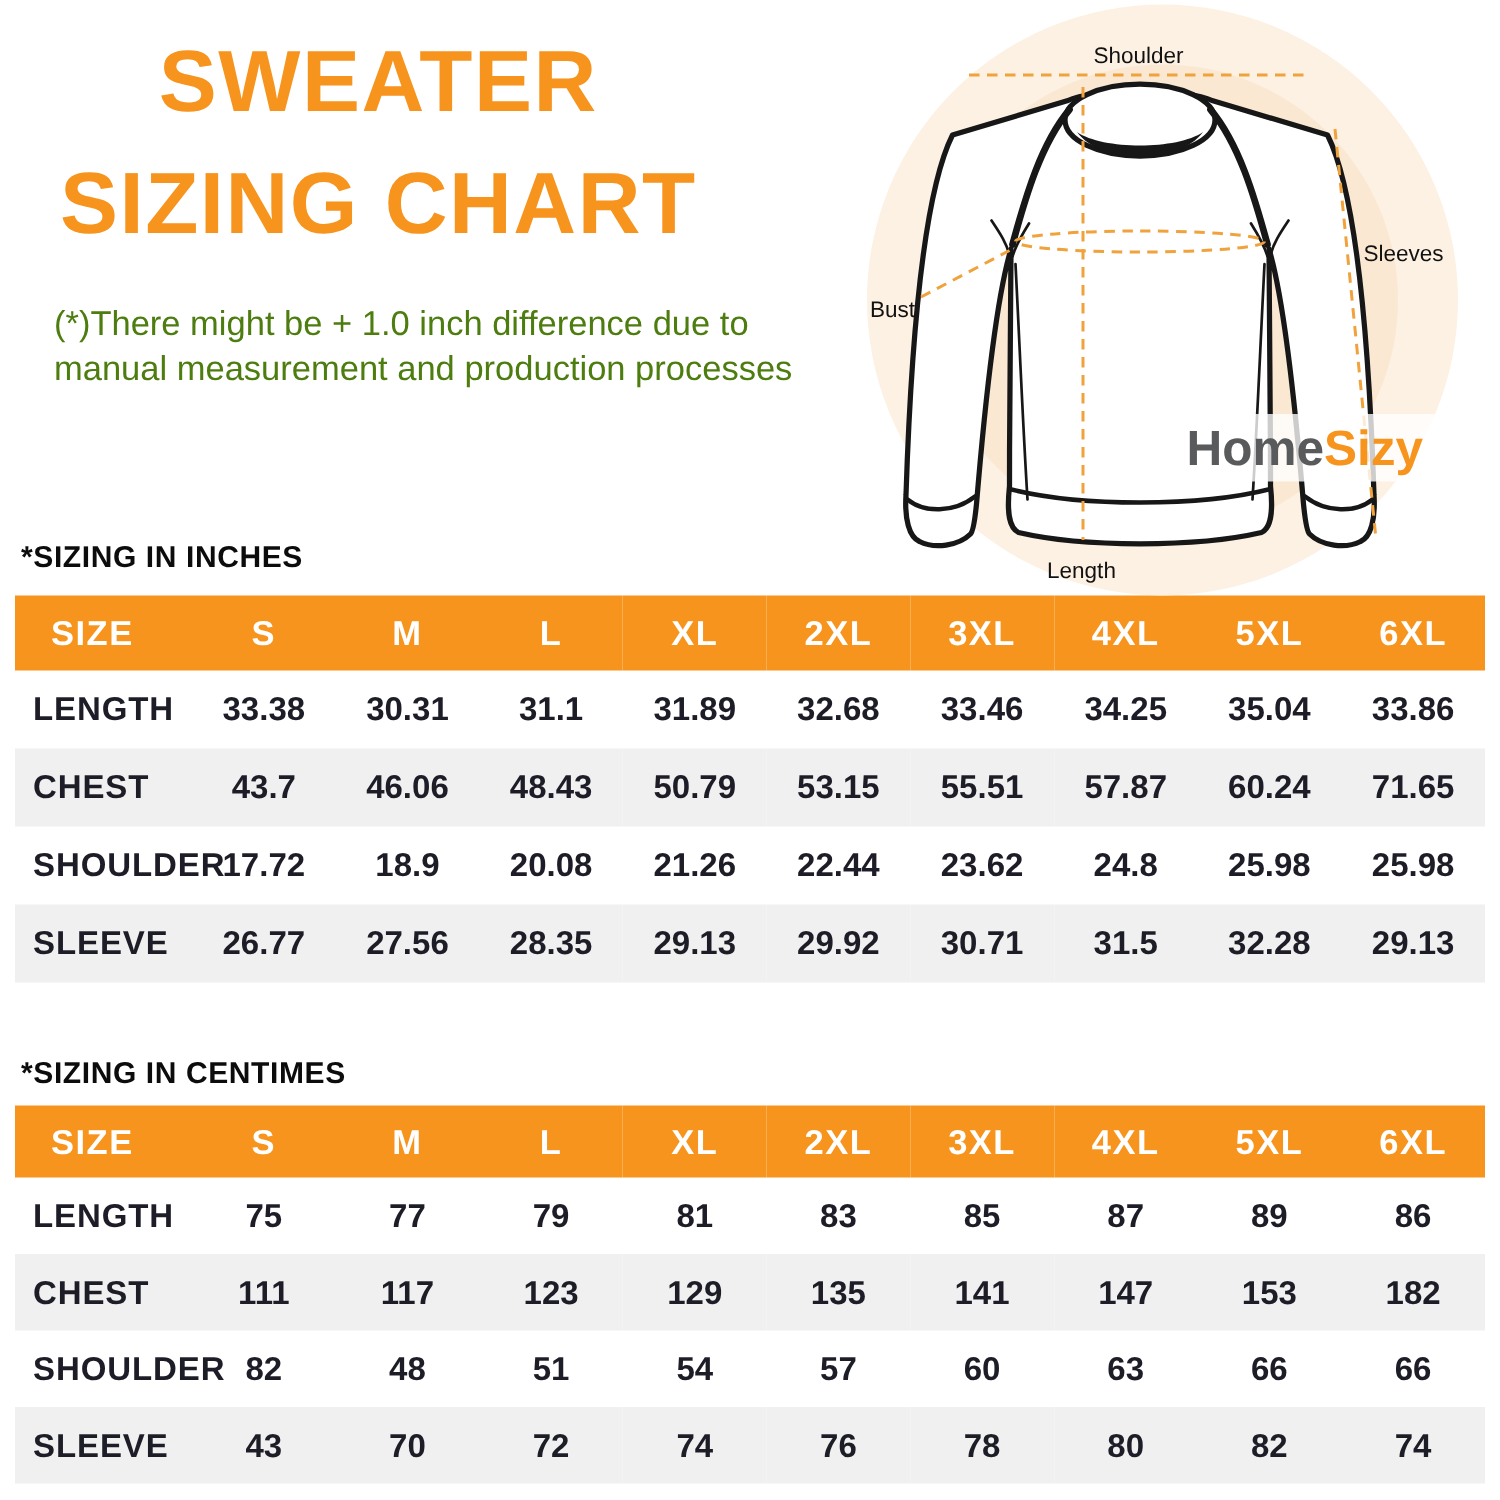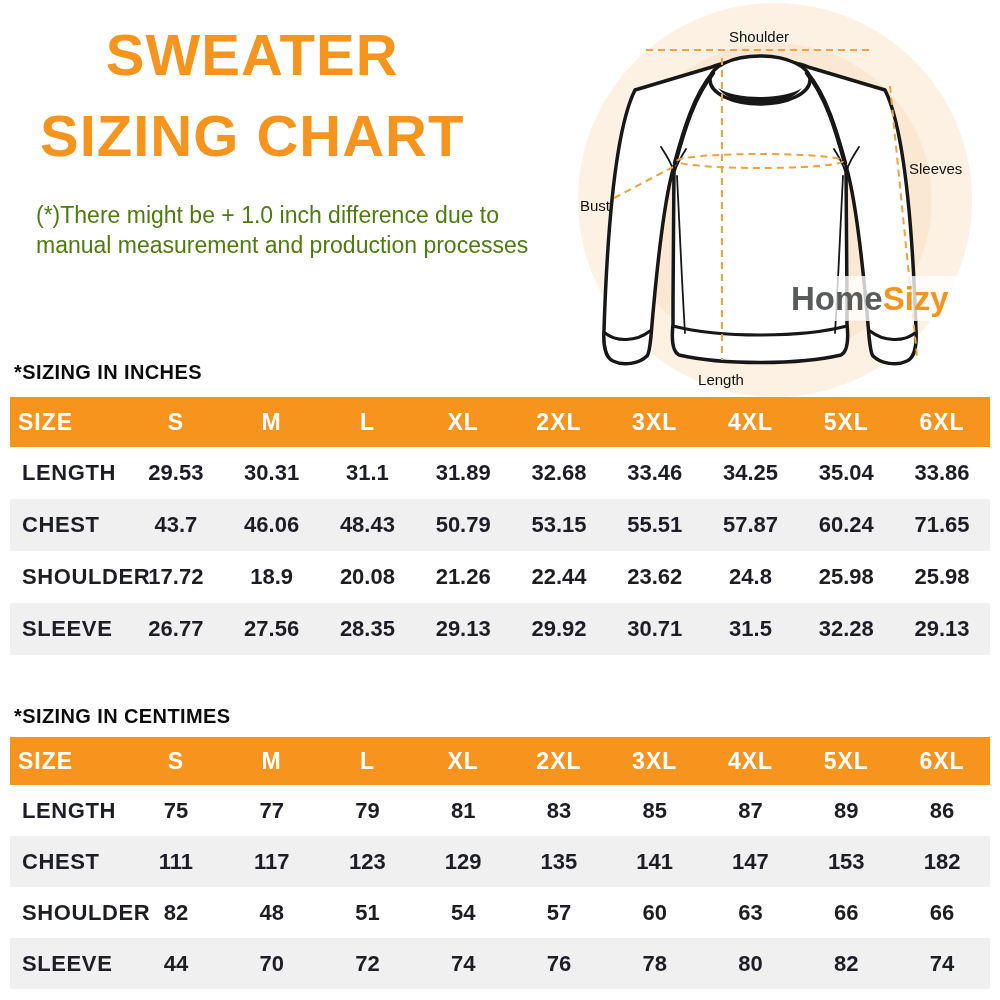--- a/index.html
+++ b/index.html
@@ -41,21 +41,21 @@
   #table-inches { top:397px; }
   #table-cm     { top:737px; }
   table.sizes col.label-col { width:118px; }
   table.sizes th {
     background:#F7941D; color:#ffffff;
     font-size:23px; font-weight:700; letter-spacing:1px;
     text-align:center; padding:0;
   }
   #table-inches th { height:50px; }
   #table-cm th     { height:48px; }
-  table.sizes th:first-child { text-align:left; padding-left:8px; }
+  table.sizes th:first-child { text-align:left; padding-left:24px; }
   table.sizes td {
     font-size:22px; font-weight:700; text-align:center; padding:0;
   }
   #table-inches td { height:52px; }
   #table-cm td     { height:51px; }
   table.sizes td.rowlabel { text-align:left; padding-left:12px; letter-spacing:0.6px; }
   table.sizes tbody tr:nth-child(even) { background:#F0F0F0; }
 </style>
 </head>
 <body>
@@ -152,21 +152,21 @@
           <th>2XL</th>
           <th>3XL</th>
           <th>4XL</th>
           <th>5XL</th>
           <th>6XL</th>
         </tr>
       </thead>
       <tbody>
         <tr>
           <td class="rowlabel">LENGTH</td>
-          <td>29.53</td>
+          <td>33.38</td>
           <td>30.31</td>
           <td>31.1</td>
           <td>31.89</td>
           <td>32.68</td>
           <td>33.46</td>
           <td>34.25</td>
           <td>35.04</td>
           <td>33.86</td>
         </tr>
         <tr>
@@ -259,21 +259,21 @@
           <td>51</td>
           <td>54</td>
           <td>57</td>
           <td>60</td>
           <td>63</td>
           <td>66</td>
           <td>66</td>
         </tr>
         <tr>
           <td class="rowlabel">SLEEVE</td>
-          <td>44</td>
+          <td>43</td>
           <td>70</td>
           <td>72</td>
           <td>74</td>
           <td>76</td>
           <td>78</td>
           <td>80</td>
           <td>82</td>
           <td>74</td>
         </tr>
       </tbody>

